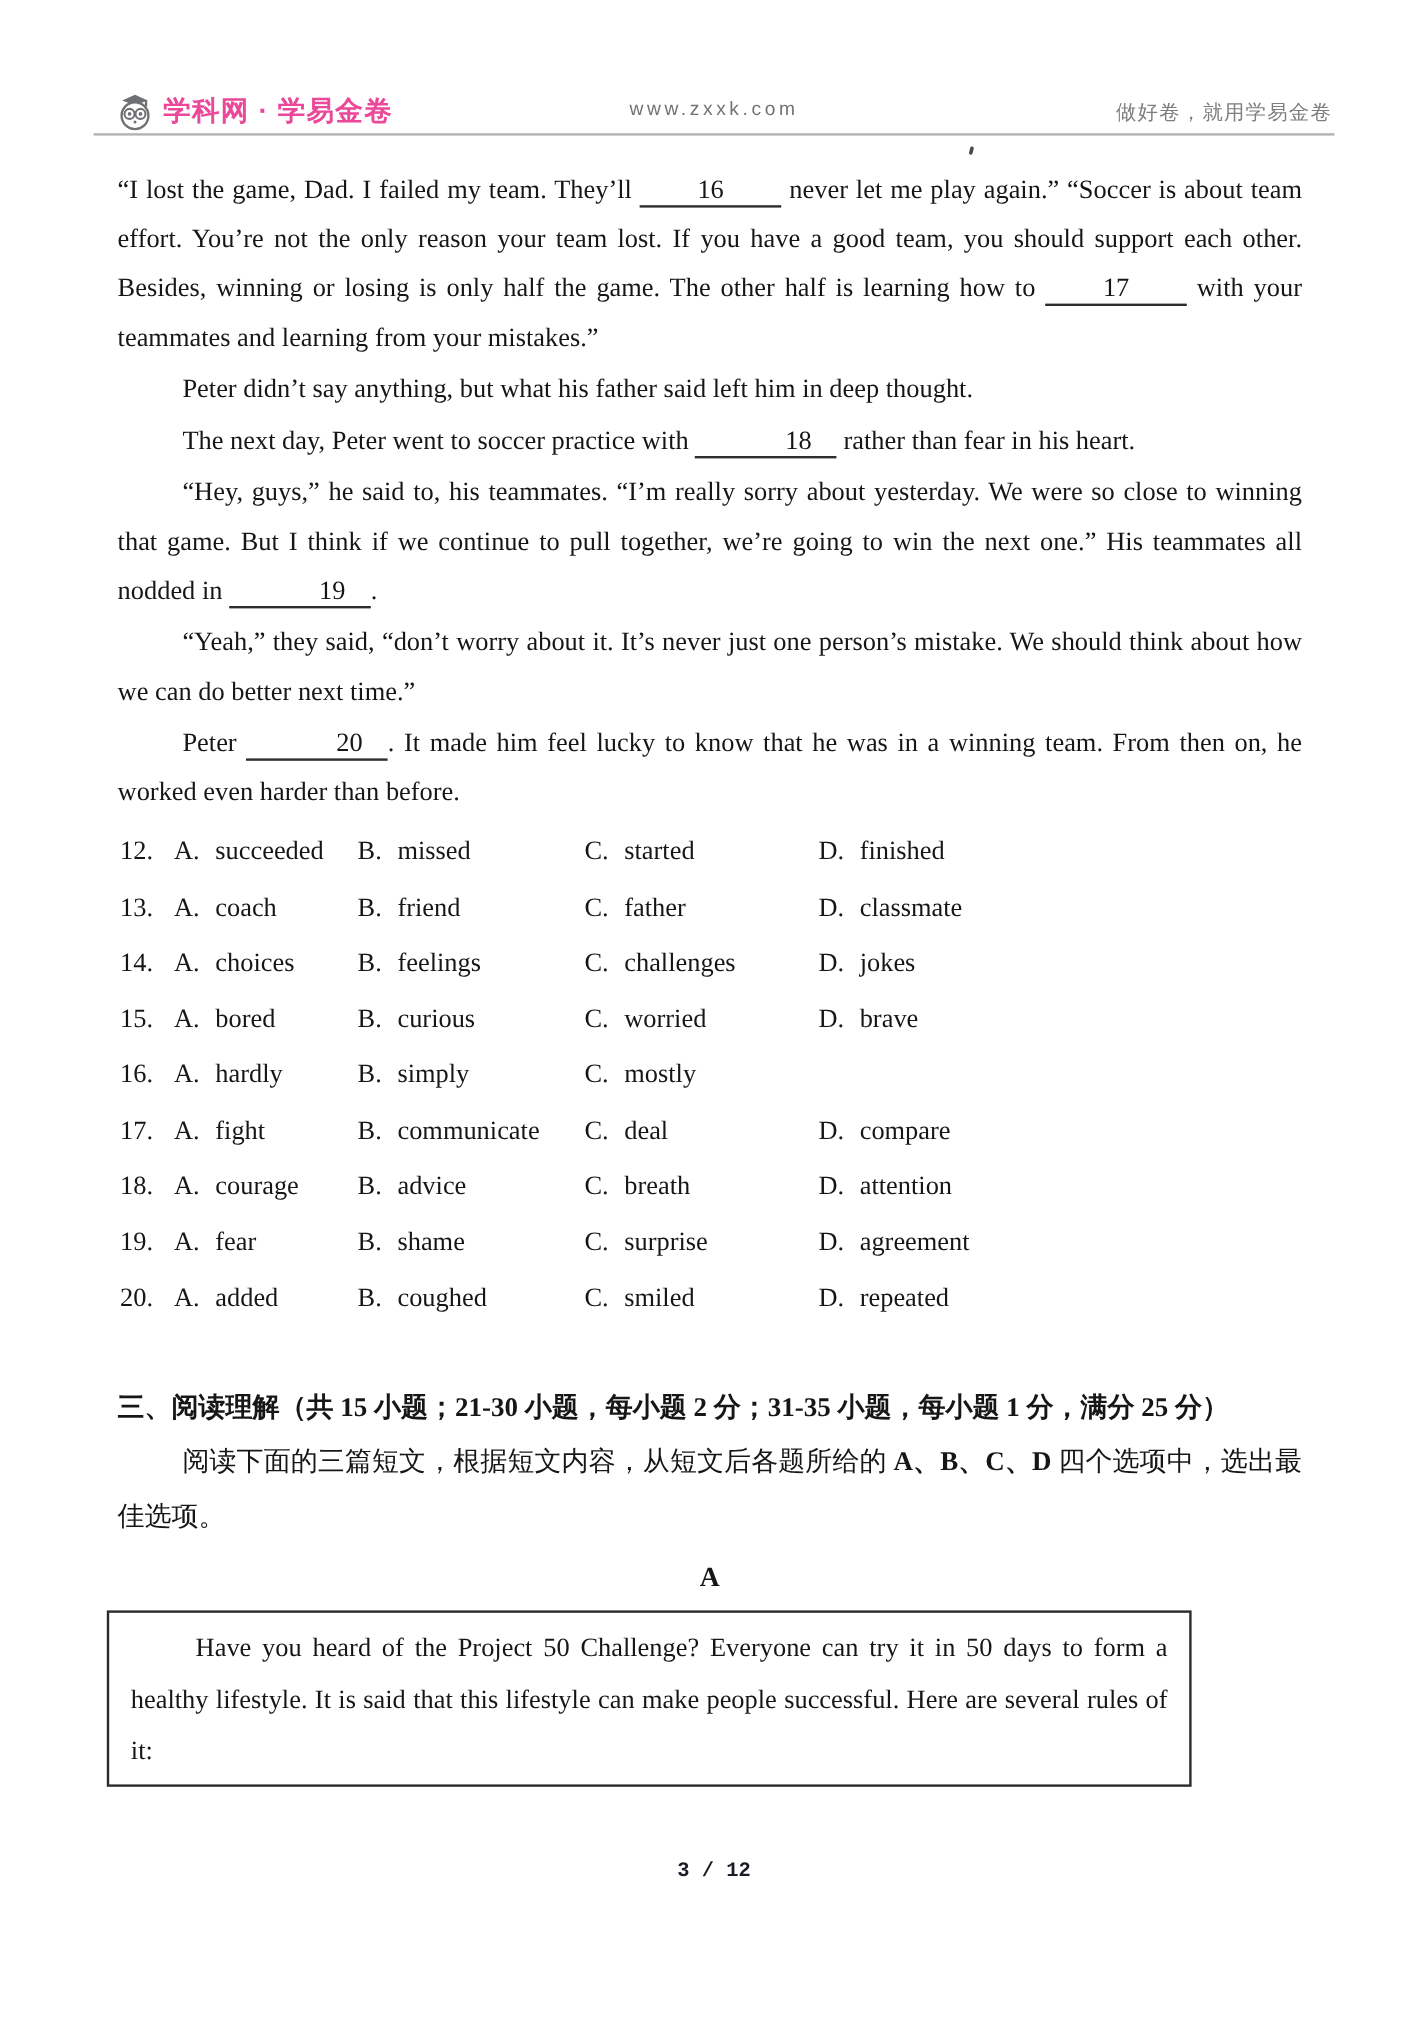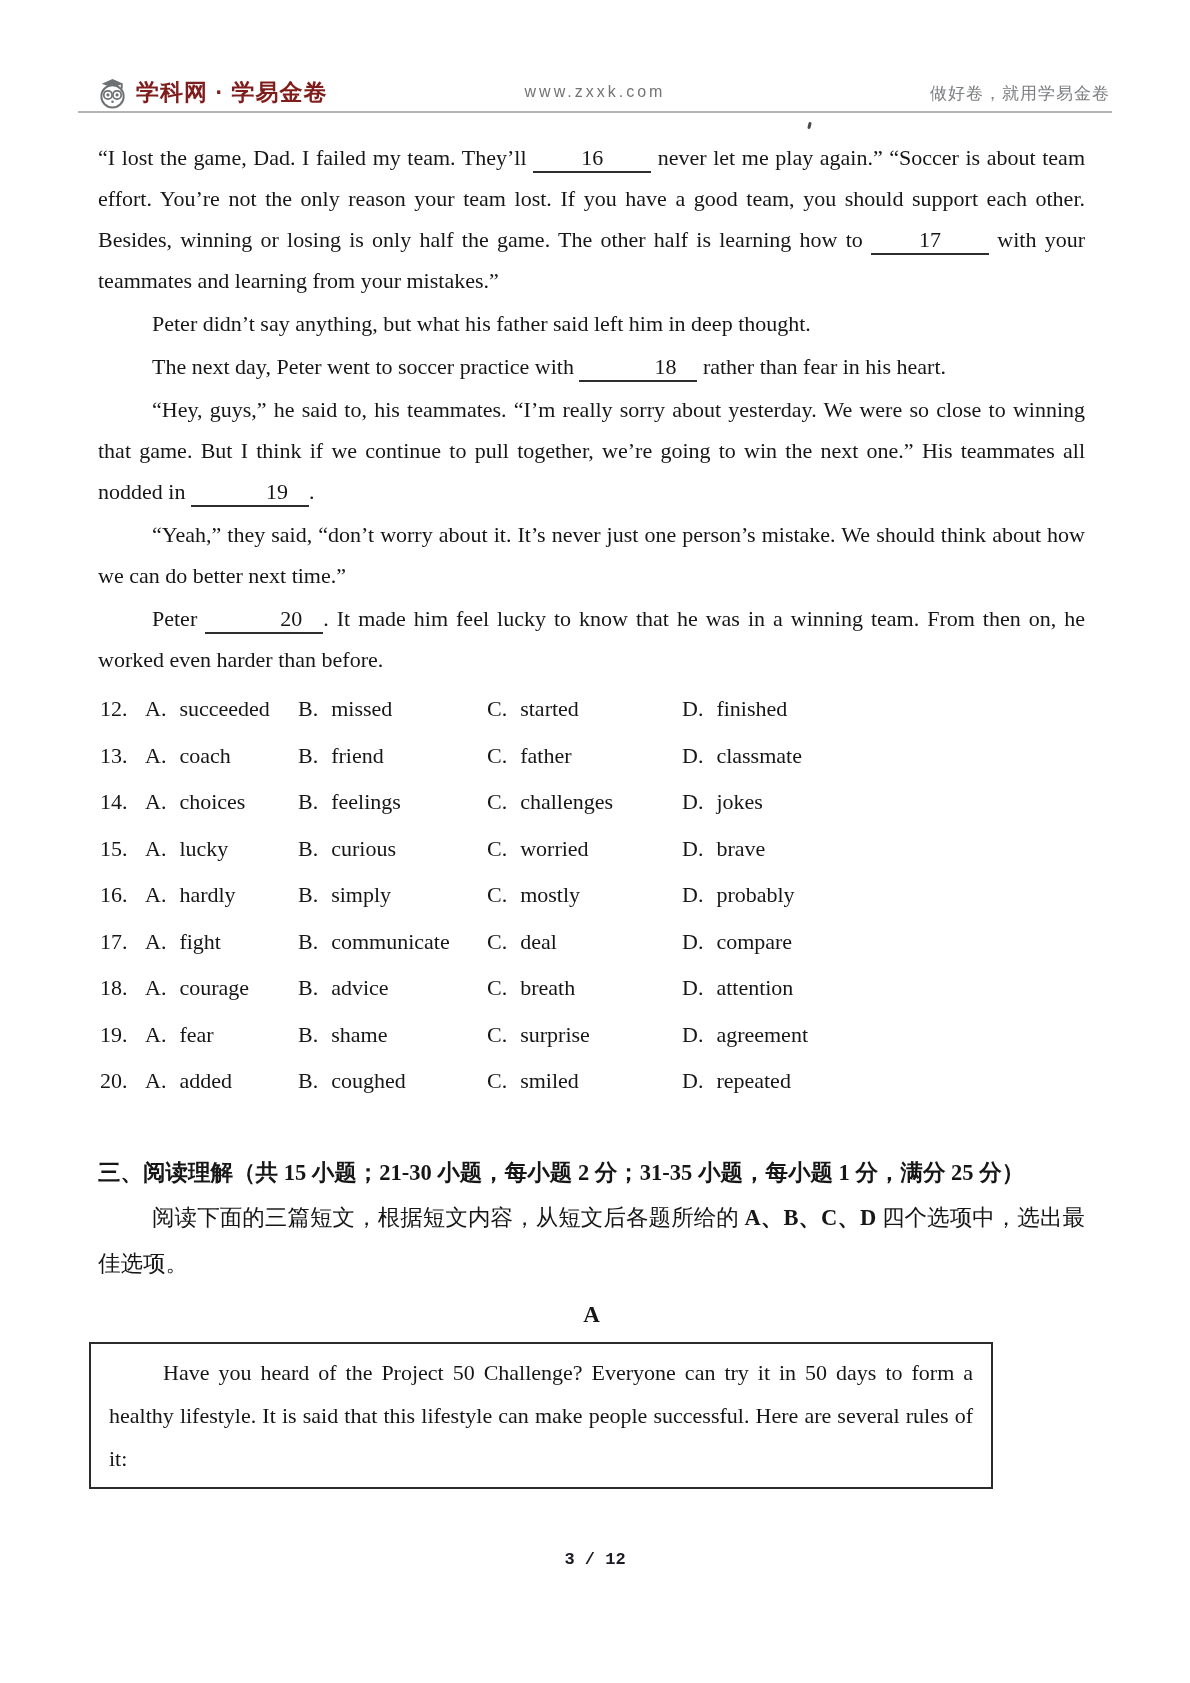--- a/index.html
+++ b/index.html
@@ -4,21 +4,21 @@
 <style>
   html,body { margin:0; padding:0; background:#ffffff; }
   .page {
     position:relative; width:1190px; height:1683px; background:#ffffff;
     font-family:"Liberation Serif","DejaVu Serif",serif; color:#161616; overflow:hidden;
   }
   
   .hdr { position:absolute; left:78px; top:74px; width:1034px; height:38px; }
   .logo { position:absolute; left:18px; top:2px; display:flex; align-items:center; gap:7px; }
   .logo-text { font-family:"Liberation Sans","DejaVu Sans",sans-serif; font-weight:bold;
-               font-size:23px; color:#7f1d1d; letter-spacing:1px; }
+               font-size:23px; color:#ec4899; letter-spacing:1px; }
   .hdr-url { position:absolute; left:0; right:0; top:9px; text-align:center;
              font-family:"Liberation Sans","DejaVu Sans",sans-serif; font-size:16px;
              color:#737373; letter-spacing:3px; }
   .hdr-slogan { position:absolute; right:2px; top:8px;
                 font-family:"Liberation Sans","DejaVu Sans",sans-serif; font-size:17px;
                 color:#7c7e80; letter-spacing:1px; }
   .headrule { position:absolute; left:78px; top:111px; width:1034px; border-top:2px solid #b4b4b4; }
   .stray { position:absolute; left:808px; top:122px; width:3px; height:7px;
            background:#4a4a4a; border-radius:2px; transform:rotate(14deg); }
   
@@ -95,31 +95,30 @@
         </div>
         <div class="qrow">
           <span class="qnum">14.</span>
           <span class="opt"><span class="letter">A.</span><span class="word">choices</span></span>
           <span class="opt"><span class="letter">B.</span><span class="word">feelings</span></span>
           <span class="opt"><span class="letter">C.</span><span class="word">challenges</span></span>
           <span class="opt"><span class="letter">D.</span><span class="word">jokes</span></span>
         </div>
         <div class="qrow">
           <span class="qnum">15.</span>
-          <span class="opt"><span class="letter">A.</span><span class="word">lucky</span></span>
+          <span class="opt"><span class="letter">A.</span><span class="word">bored</span></span>
           <span class="opt"><span class="letter">B.</span><span class="word">curious</span></span>
           <span class="opt"><span class="letter">C.</span><span class="word">worried</span></span>
           <span class="opt"><span class="letter">D.</span><span class="word">brave</span></span>
         </div>
         <div class="qrow">
           <span class="qnum">16.</span>
           <span class="opt"><span class="letter">A.</span><span class="word">hardly</span></span>
           <span class="opt"><span class="letter">B.</span><span class="word">simply</span></span>
           <span class="opt"><span class="letter">C.</span><span class="word">mostly</span></span>
-          <span class="opt"><span class="letter">D.</span><span class="word">probably</span></span>
         </div>
         <div class="qrow">
           <span class="qnum">17.</span>
           <span class="opt"><span class="letter">A.</span><span class="word">fight</span></span>
           <span class="opt"><span class="letter">B.</span><span class="word">communicate</span></span>
           <span class="opt"><span class="letter">C.</span><span class="word">deal</span></span>
           <span class="opt"><span class="letter">D.</span><span class="word">compare</span></span>
         </div>
         <div class="qrow">
           <span class="qnum">18.</span>

